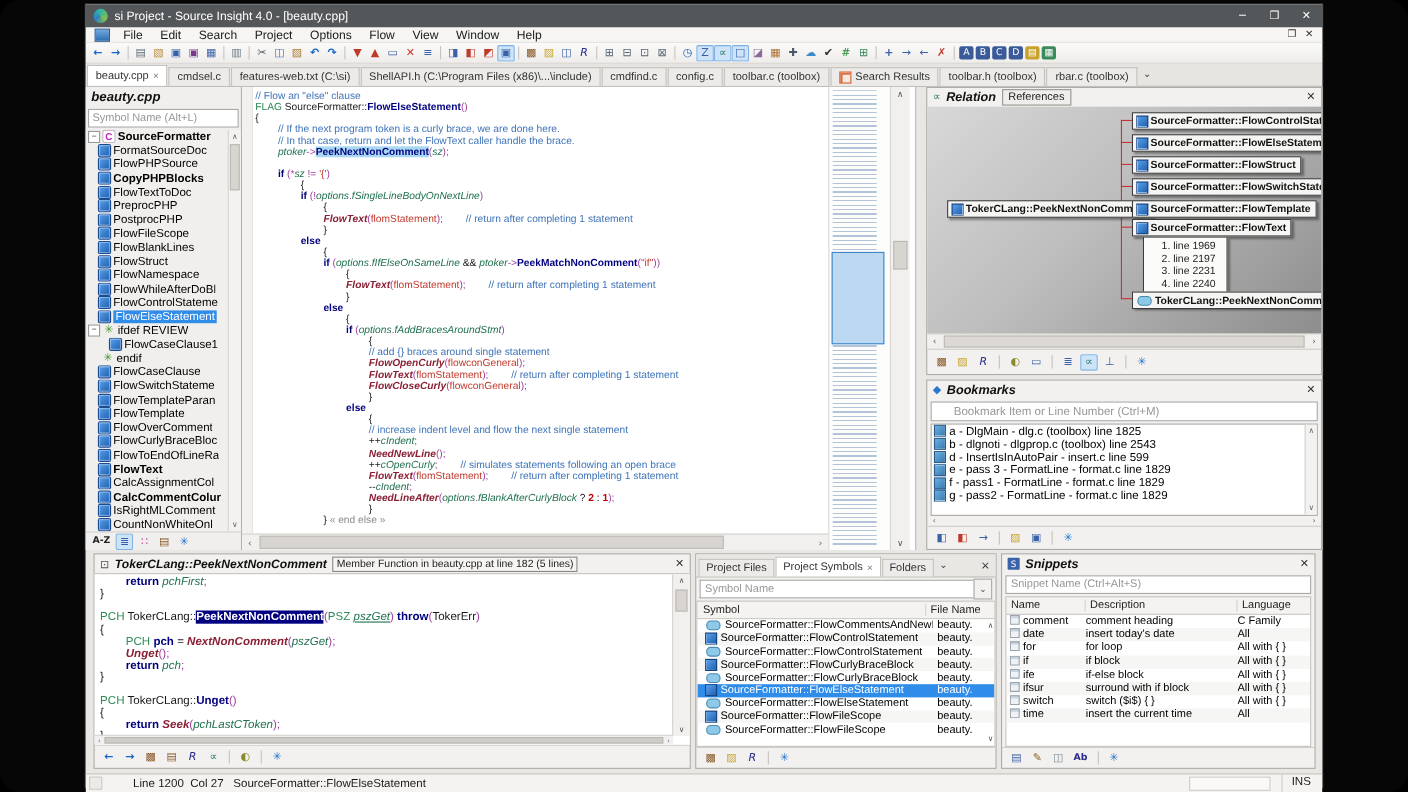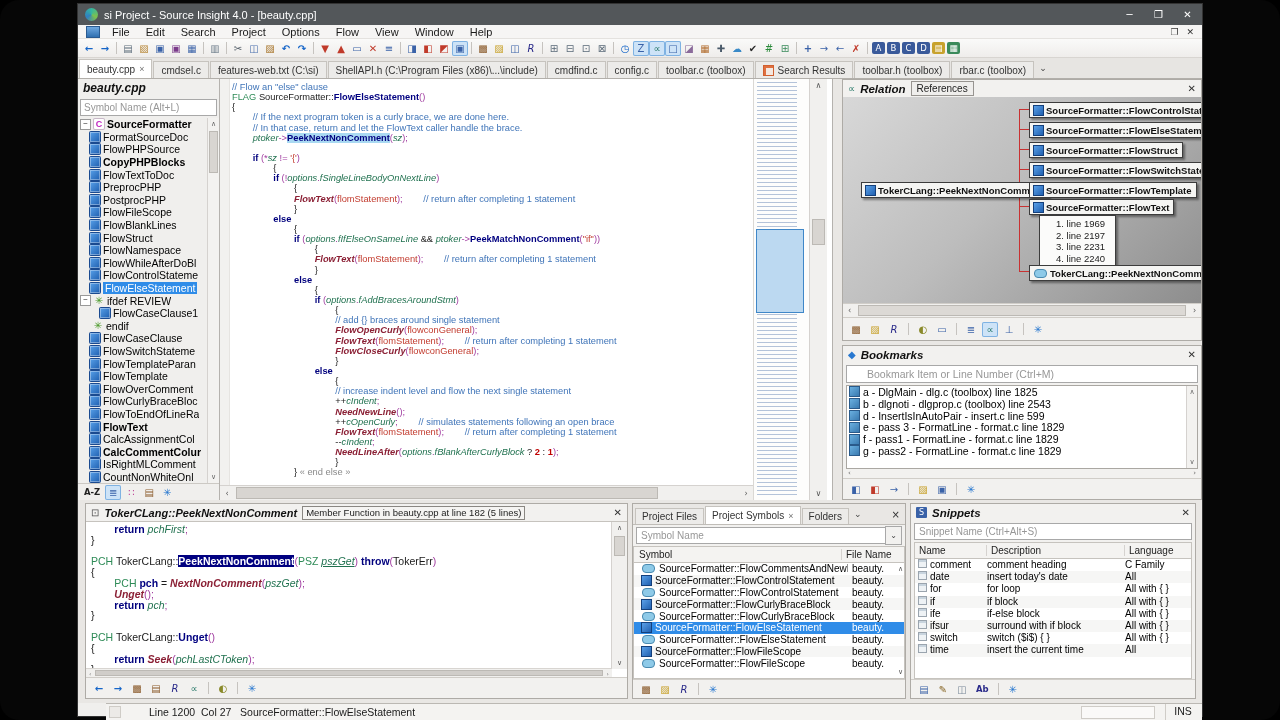--- a/index.html
+++ b/index.html
@@ -160,21 +160,21 @@
   .sn-c3{flex:1;border-right:none !important;}
   .sn-list{flex:1;background:#fff;margin:0 3px;border:1px solid #c6c3be;border-top:none;overflow:hidden;font-size:10px;}
   .sn-row{height:12.2px;display:flex;white-space:nowrap;}
   .sn-row:nth-child(even){background:#f6f6f5;}
   .sni{width:9px;height:9px;flex:none;margin:0 3px 0 3px;background:#eef2f5;box-shadow:inset 0 0 0 1px #9aa4ae,inset 0 3px #c8d4de;}
   .sn-row .c1{width:57px;flex:none;overflow:hidden;}
   .sn-row .c2{width:138px;flex:none;overflow:hidden;}
   .sn-row .c3{flex:1;overflow:hidden;}
 
   
-  .statusbar{height:16px;flex:none;background:#f4f3f1;border-top:1px solid #bbb8b3;display:flex;align-items:center;font-size:10.5px;color:#1a1a1a;margin-left:28px;}
+  .statusbar{height:16px;flex:none;background:#f4f3f1;border-top:1px solid #bbb8b3;display:flex;align-items:center;font-size:10.5px;color:#1a1a1a;}
   .grip{width:10px;height:10px;margin-left:3px;border:1px solid #cfccc7;background:#eceae7;flex:none;}
   .st-text{padding-left:28px;white-space:pre;}
   .st-seg{width:72px;height:11px;border:1px solid #cfccc7;background:#faf9f8;margin-right:10px;}
   .st-ins{width:34px;text-align:center;border-left:1px solid #cfccc7;height:100%;line-height:15px;margin-right:2px;}
 </style>
 </head>
 <body>
 
 <div class="stage">
   <div class="app">

